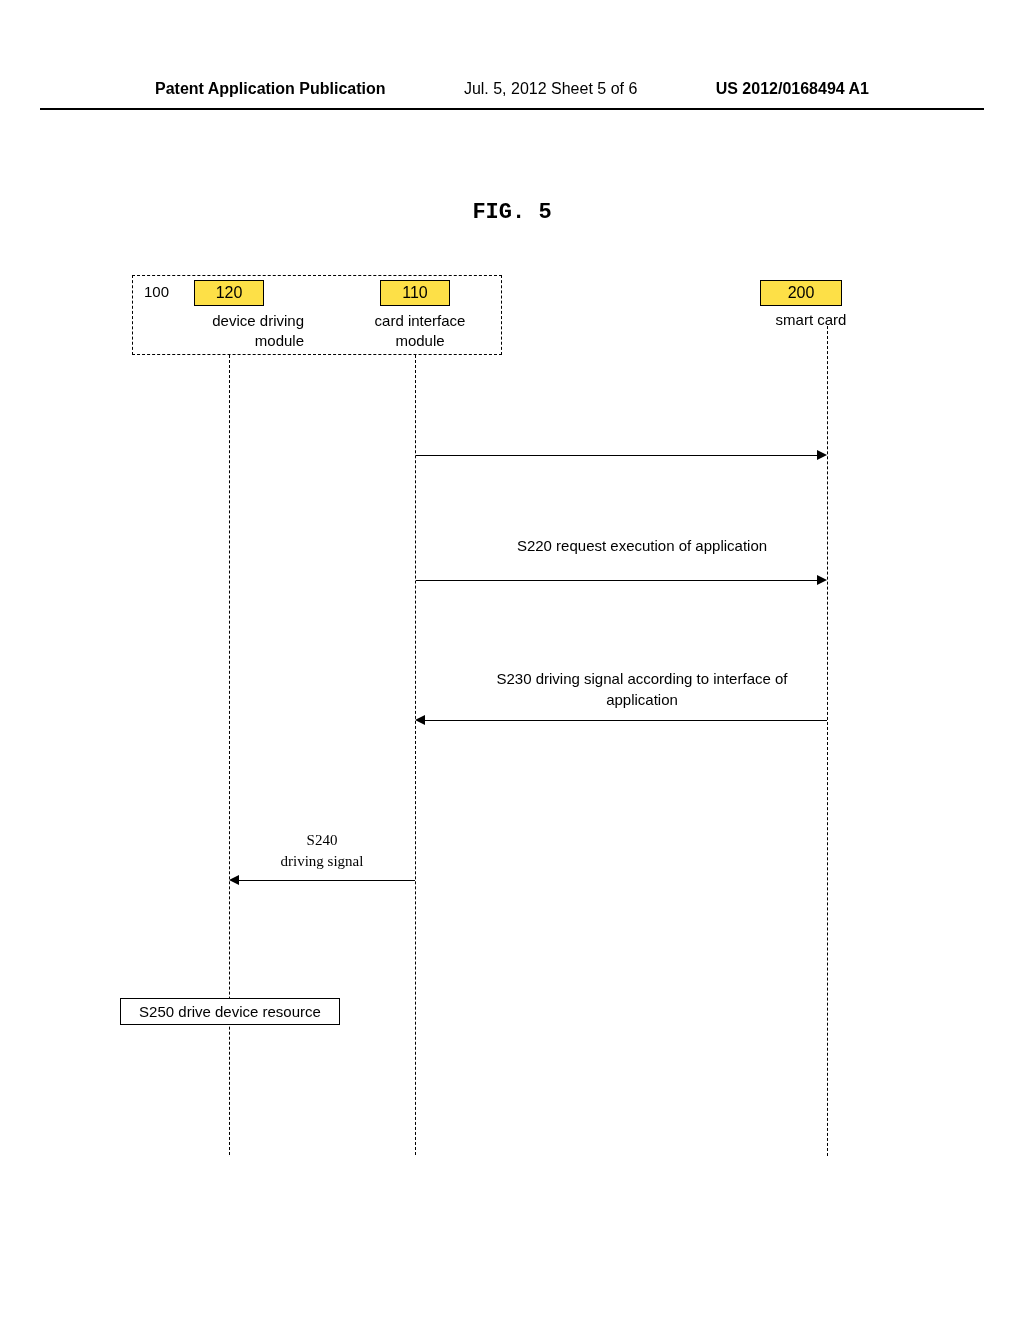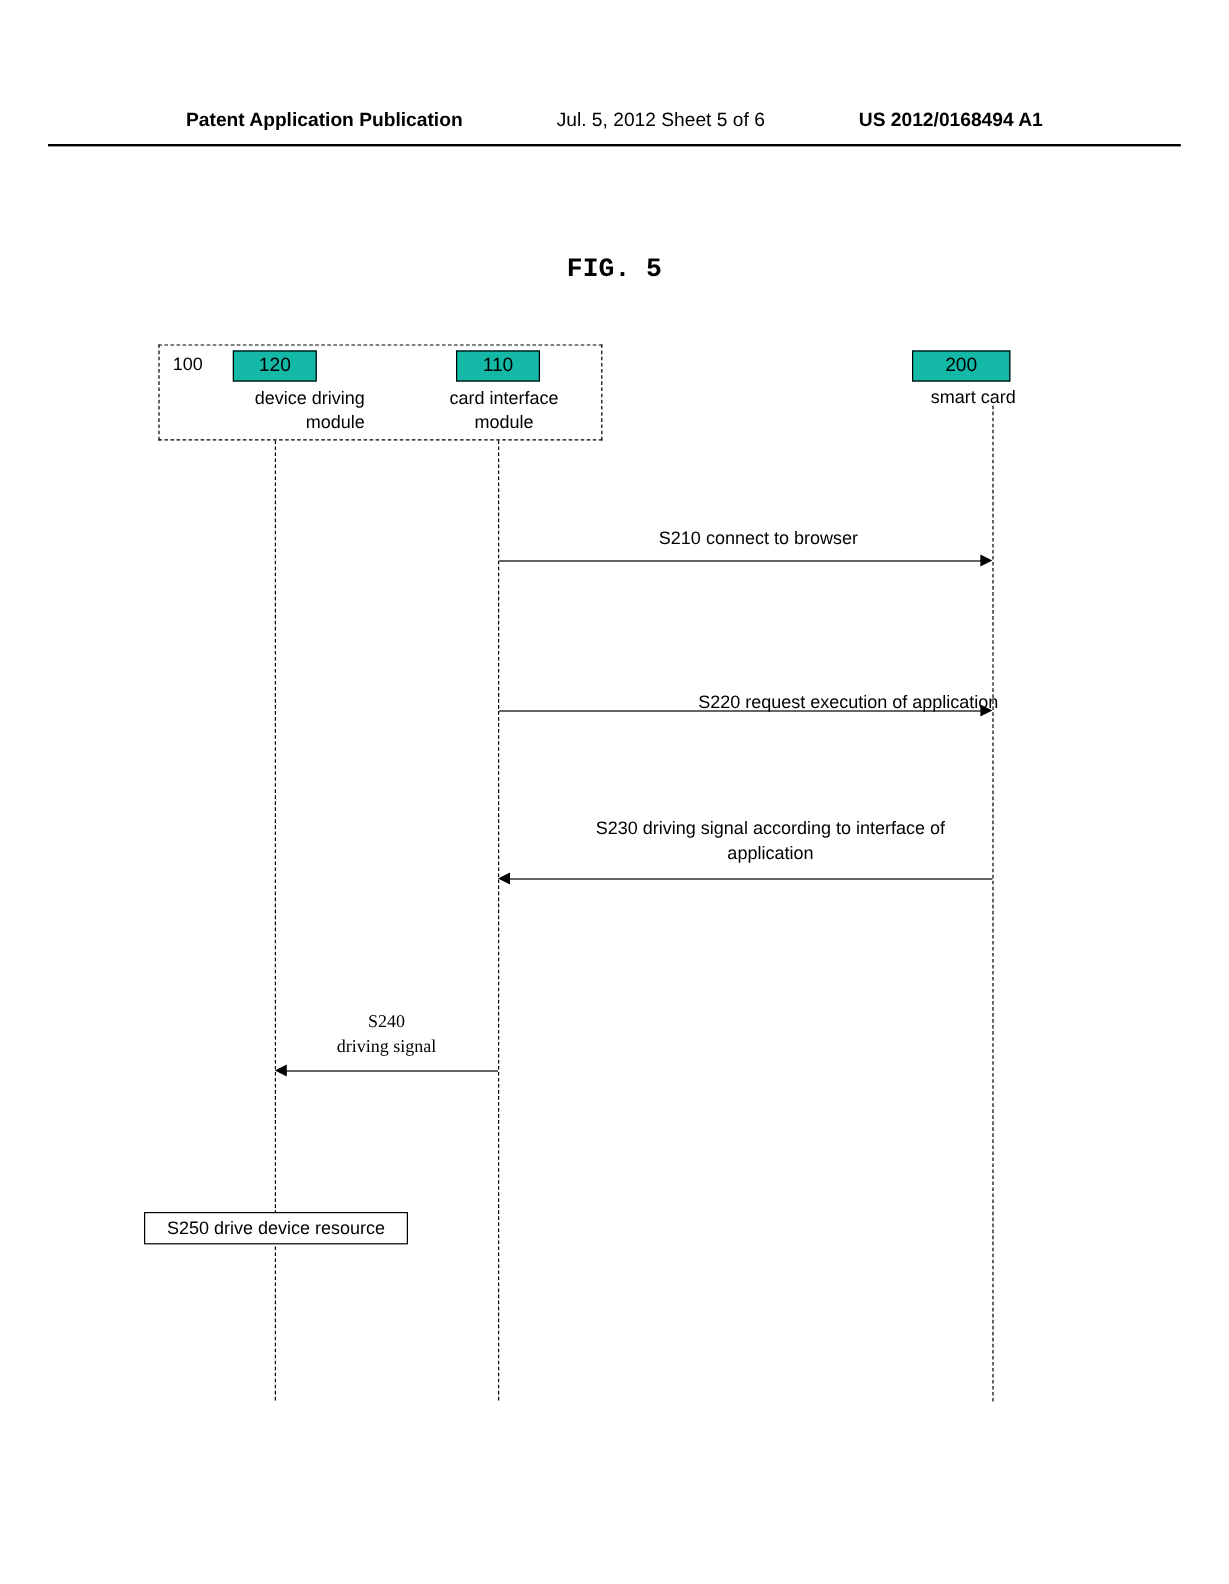--- a/index.html
+++ b/index.html
@@ -13,21 +13,21 @@
       background: white;
       font-family: Arial, sans-serif;
       position: relative;
     }
     .header {
       display: flex;
       justify-content: space-between;
       padding: 80px 115px 10px 115px;
       font-size: 16px;
       border-bottom: 2px solid #000;
-      margin: 12px 40px;
+      margin: 0 40px;
     }
     .header-left {
       font-weight: bold;
     }
     .header-center {
       font-weight: normal;
     }
     .header-right {
       font-weight: bold;
     }
@@ -51,21 +51,21 @@
       top: 0;
       width: 370px;
       height: 80px;
       border: 1.5px dashed #000;
     }
     .component-box {
       position: absolute;
       border: 1.5px solid #000;
       text-align: center;
       font-size: 16px;
-      background: #14b8a6;
+      background: #fde047;
       padding: 3px 8px;
     }
     .component-label {
       position: absolute;
       font-size: 15px;
       text-align: center;
     }
     .num-100 {
       left: 12px;
       top: 8px;
@@ -181,25 +181,24 @@
   <div class="component-box box-110">110</div>
   <div class="component-label label-110">card interface module</div>
 
   <div class="component-box box-200">200</div>
   <div class="component-label label-200">smart card</div>
 
   <div class="lifeline lifeline-120"></div>
   <div class="lifeline lifeline-110"></div>
   <div class="lifeline lifeline-200"></div>
 
-  <div class="arrow-label" style="left: 320px; top: 153px; width: 360px;">S210 connect to browser</div>
   <div class="arrow-line" style="left: 284px; top: 180px; width: 405px;"></div>
   <div class="arrow-head-right" style="left: 685px; top: 175px;"></div>
 
-  <div class="arrow-label" style="left: 320px; top: 290px; width: 380px; text-align: right;">S220 request execution of application</div>
+  <div class="arrow-label" style="left: 320px; top: 262px; width: 380px;">S220 request execution of application</div>
   <div class="arrow-line" style="left: 284px; top: 305px; width: 405px;"></div>
   <div class="arrow-head-right" style="left: 685px; top: 300px;"></div>
 
   <div class="arrow-label" style="left: 340px; top: 393px; width: 340px; line-height: 1.4;">S230 driving signal according to interface of application</div>
   <div class="arrow-line" style="left: 290px; top: 445px; width: 405px;"></div>
   <div class="arrow-head-left" style="left: 283px; top: 440px;"></div>
 
   <div class="arrow-label" style="left: 100px; top: 555px; width: 180px; line-height: 1.4; font-family: Liberation Serif, serif;">
     <span>S240</span><br>
     <span>driving signal</span>

